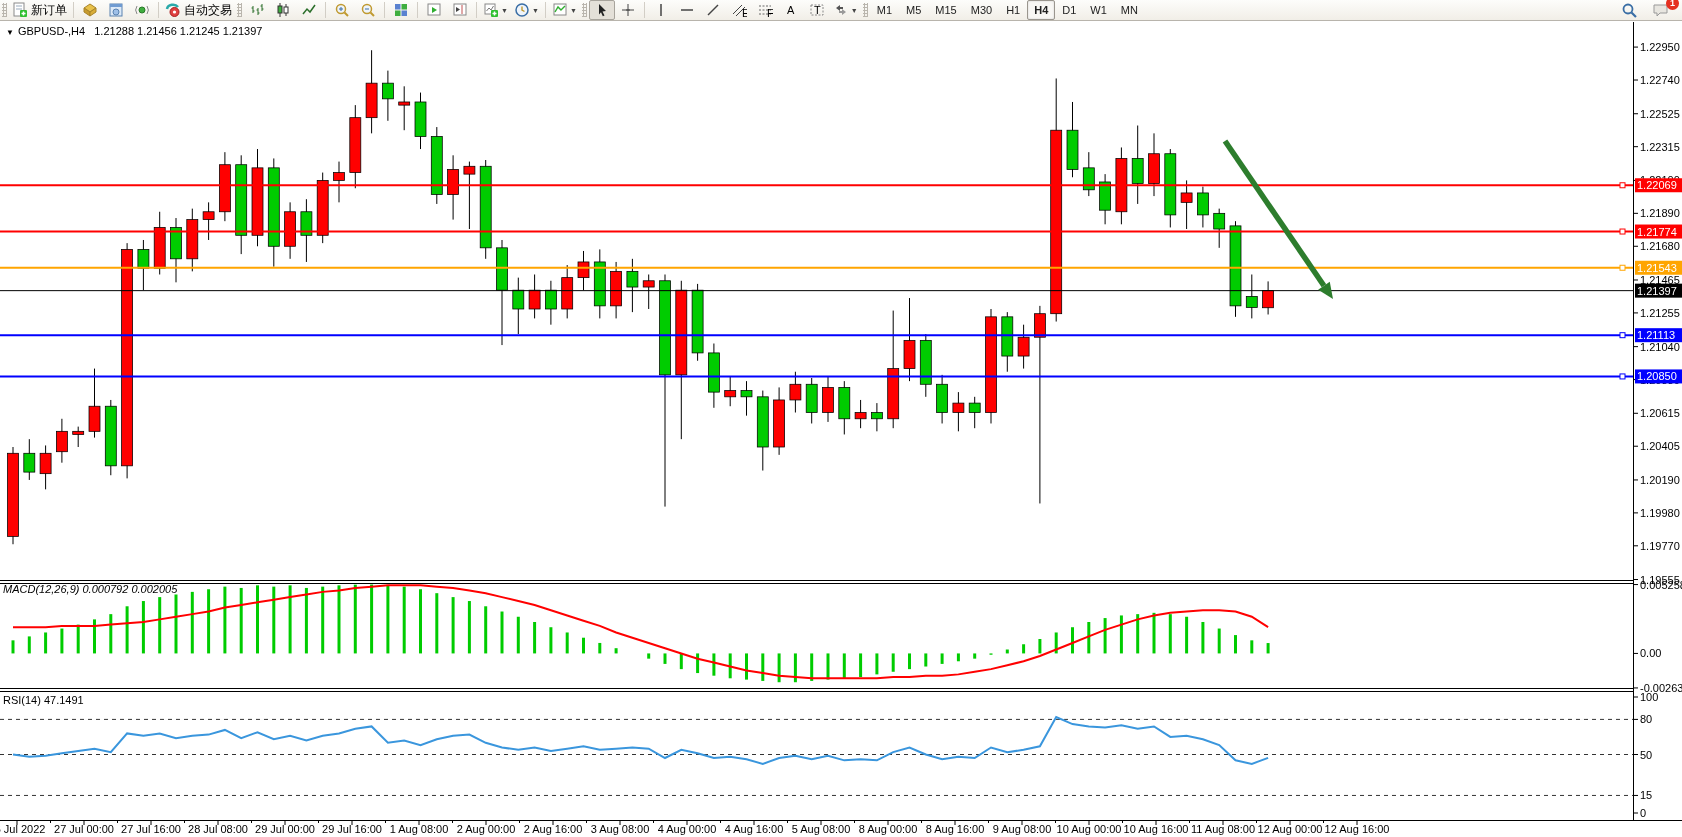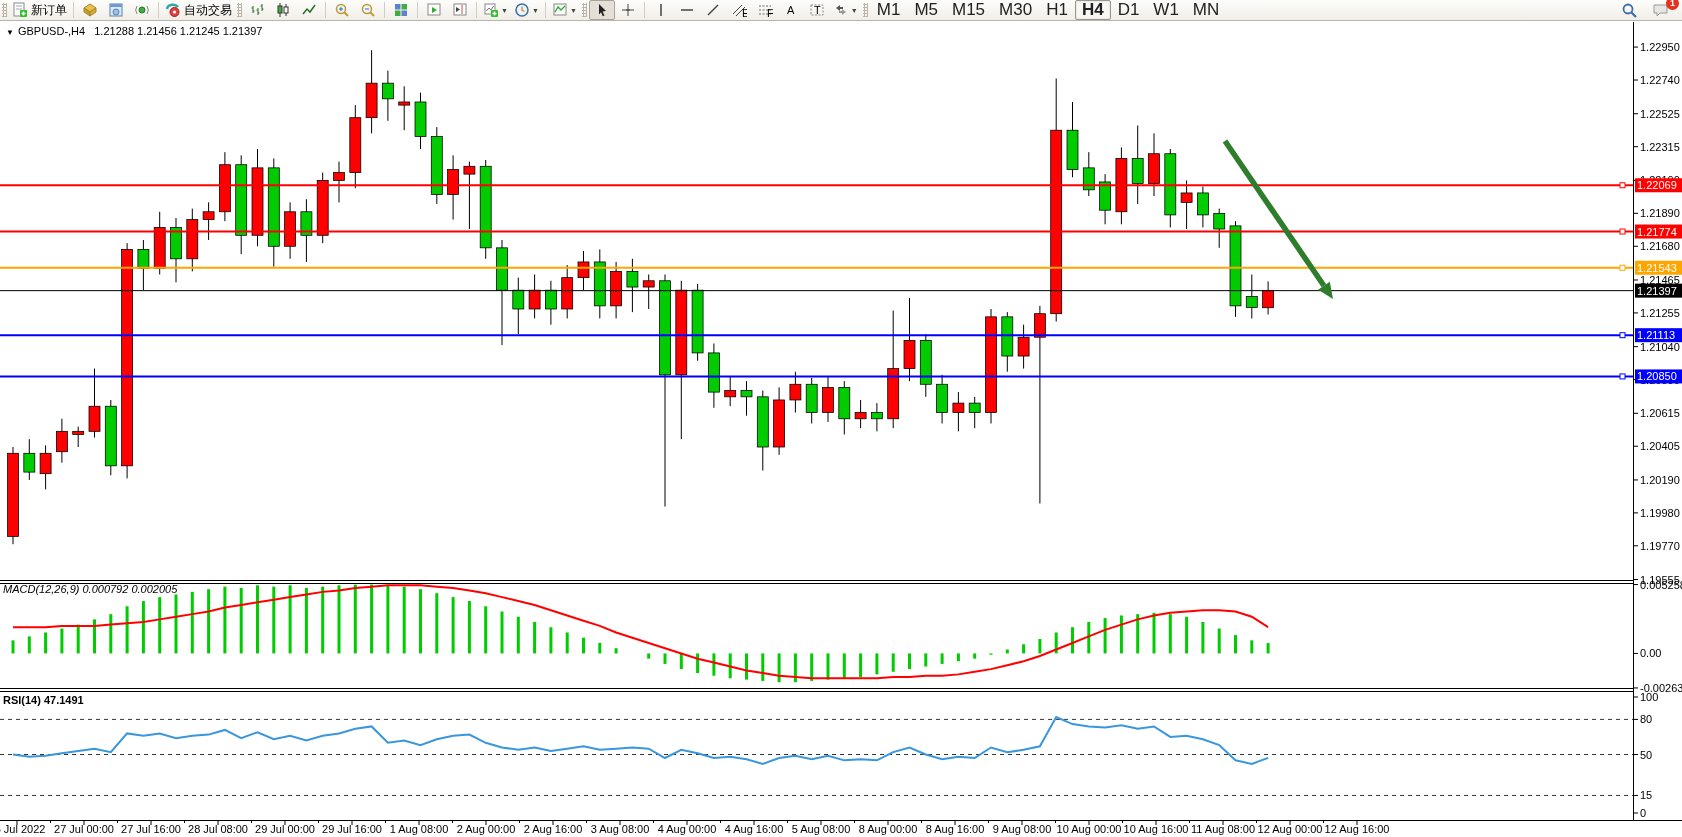--- a/index.html
+++ b/index.html
@@ -10,35 +10,35 @@
     display:flex;align-items:center;white-space:nowrap;}
   .tb-grip{width:5px;height:14px;margin:0 2px;
     background-image:radial-gradient(circle,#b9b5ad 1px,transparent 1.2px);
     background-size:3px 3px;}
   .tb-sep{width:1px;height:16px;background:#d2cec6;margin:0 3px;}
   .tb-btn{height:18px;min-width:20px;display:flex;align-items:center;justify-content:center;
     padding:0 2px;border:1px solid transparent;border-radius:2px;cursor:default;}
   .tb-btn.active{background:#e4e0d8;border:1px solid #a8a49c;}
   .tb-btn .lbl{margin-left:3px;font-size:12px;}
   .tb-btn .dd{font-size:7px;color:#444;margin-left:2px;}
-  .tf-btn{height:18px;padding:0 6px;display:flex;align-items:center;font-size:17px;
+  .tf-btn{height:18px;padding:0 6px;display:flex;align-items:center;font-size:11px;
     color:#222;border:1px solid transparent;border-radius:2px;}
   .tf-btn.active{background:#f8f7f4;border:1px solid #9a968e;box-shadow:inset 0 0 2px #ccc;font-weight:bold;}
   #tb-right{margin-left:auto;display:flex;align-items:center;margin-right:8px;}
   .badge{position:absolute;top:-4px;right:-6px;background:#e53020;color:#fff;
     border-radius:8px;min-width:13px;height:13px;font-size:9px;line-height:13px;
     text-align:center;font-weight:bold;}
   
   #chart-wrap{position:absolute;left:0;top:21px;width:1682px;height:816px;background:#fff;}
   #chart-svg{position:absolute;left:0;top:0;}
   #chart-title{position:absolute;left:6px;top:4px;z-index:5;pointer-events:none;}
   #chart-title .tri{font-size:8px;margin-right:4px;}
   #macd-label,#rsi-label{position:absolute;left:3px;z-index:5;pointer-events:none;}
   #macd-label{top:562px;font-style:italic;}
-  #rsi-label{top:673px;font-weight:bold;}
+  #rsi-label{top:673px;}
   svg text{font-family:"Liberation Sans","DejaVu Sans",sans-serif;font-size:11px;fill:#000;}
   svg text.tag{fill:#fff;}
 </style>
 </head>
 <body>
 
 <div id="toolbar">
   <span class="tb-grip"></span>
   <div class="tb-btn">
     <svg width="16" height="16">

